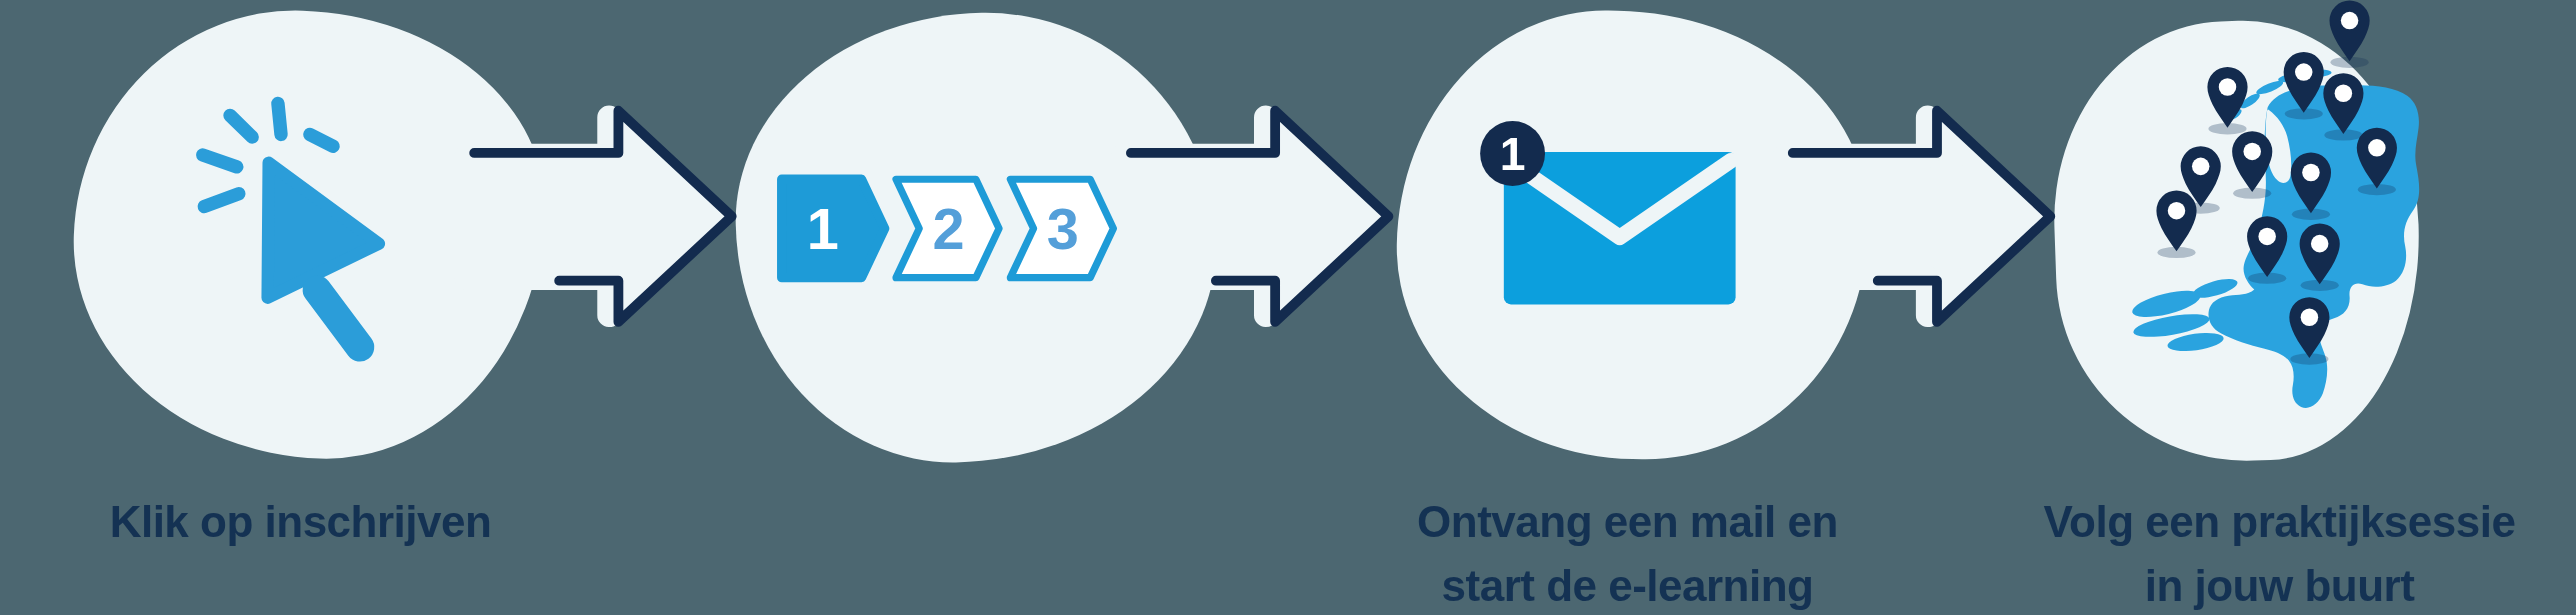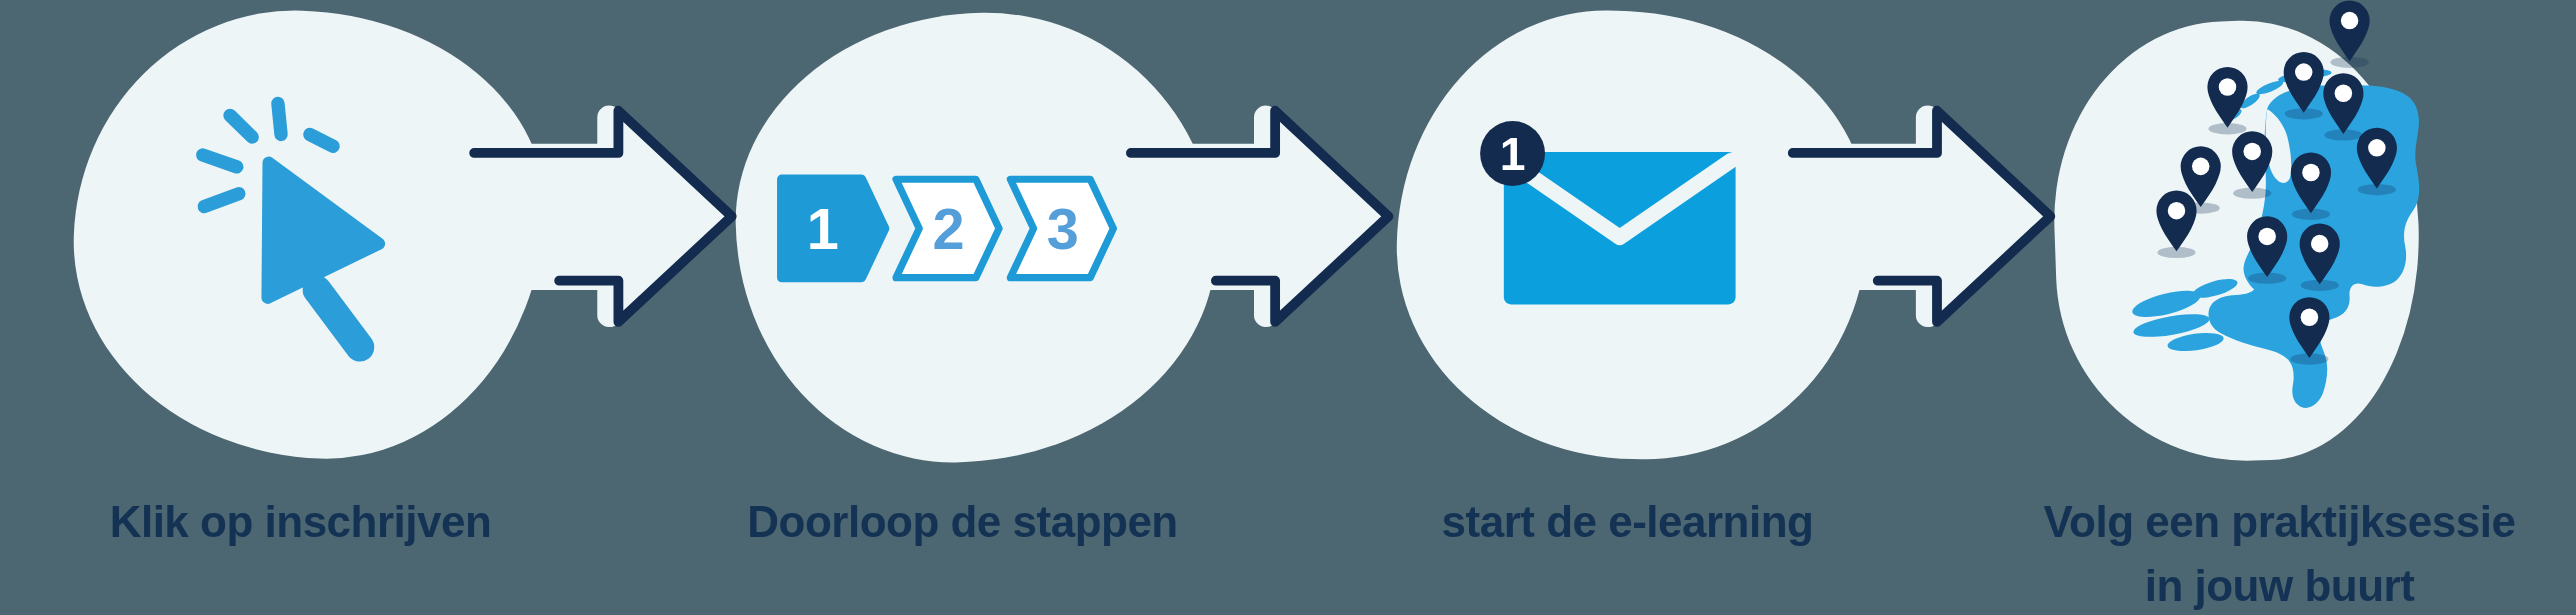--- a/index.html
+++ b/index.html
@@ -160,24 +160,22 @@
           <use href="#pin-shape" x="4401" y="538"></use>
           <use href="#pin-shape" x="4503" y="552"></use>
           <use href="#pin-shape" x="4483" y="695"></use>
         </g>
     </g>
   </svg>
 
   <div class="caption caption-1">
     <div>Klik op inschrijven</div>
   </div>
-  <div class="caption caption-2">
-    <div>Doorloop de stappen</div>
-  </div>
   <div class="caption caption-3">
+    <div>Ontvang een mail en</div>
     <div>start de e-learning</div>
   </div>
   <div class="caption caption-4">
     <div>Volg een praktijksessie</div>
     <div>in jouw buurt</div>
   </div>
 
 </div>
 
 

